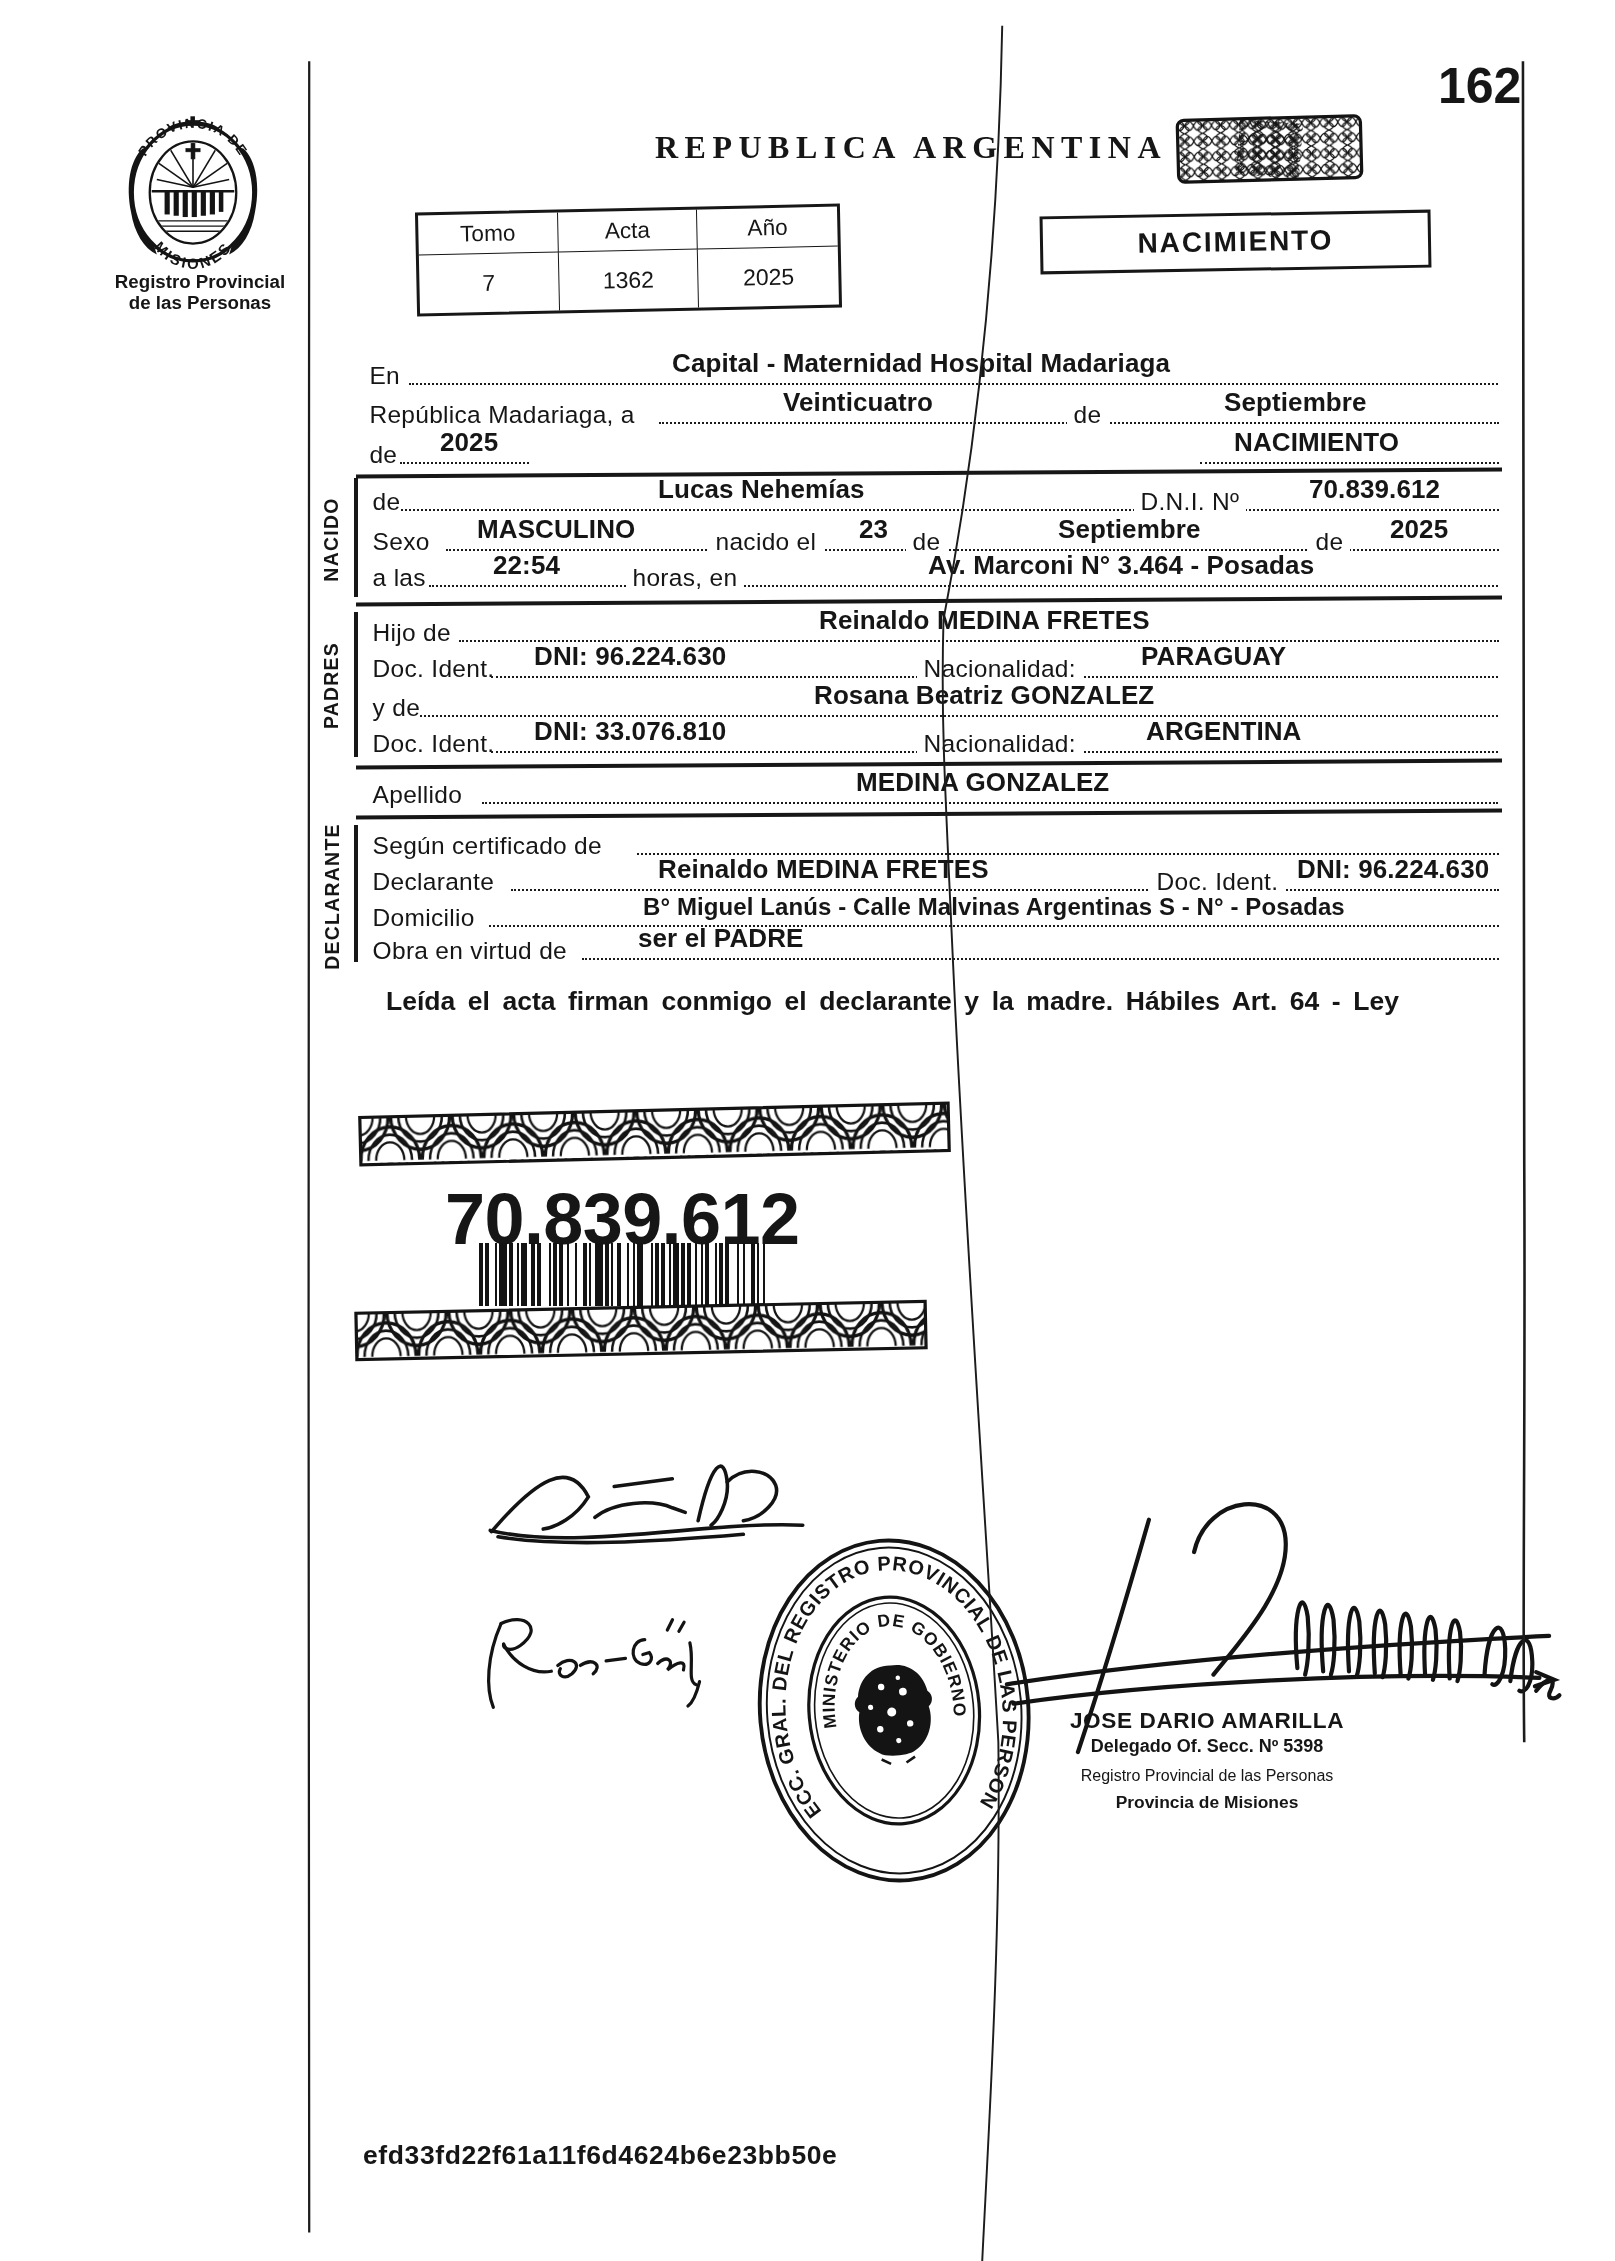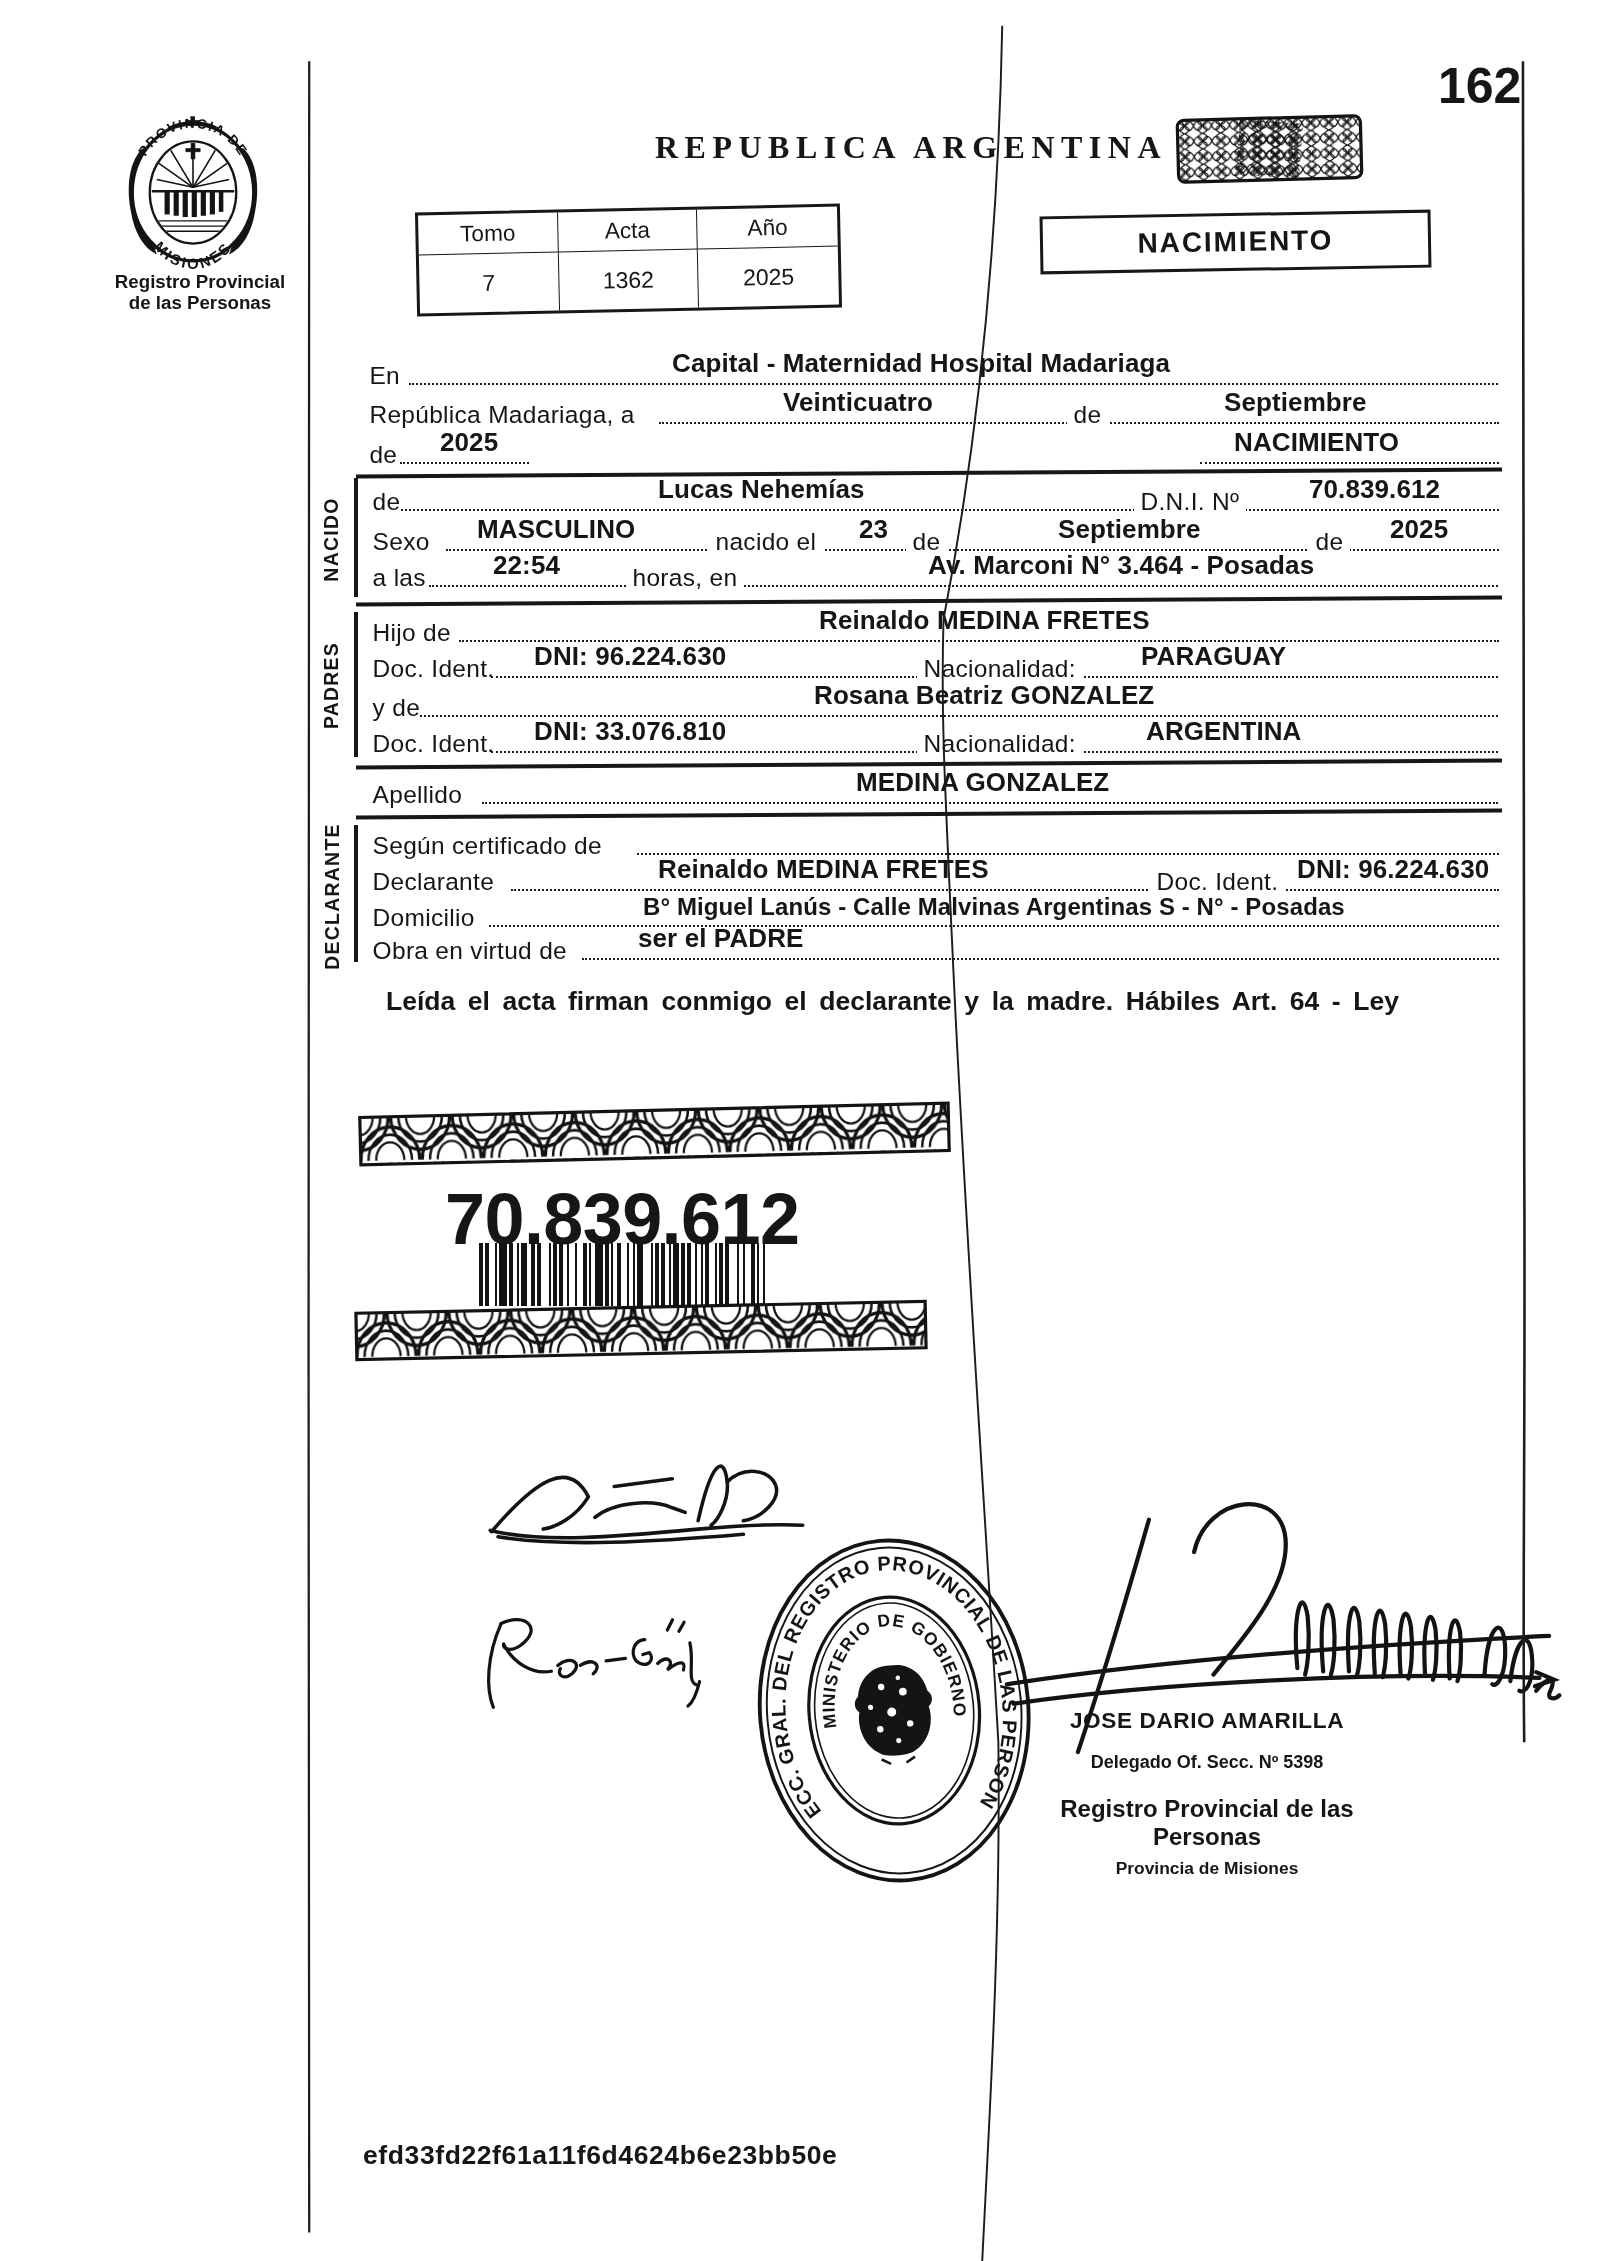--- a/index.html
+++ b/index.html
@@ -32,22 +32,22 @@
   .nacbox{position:absolute;left:1040px;top:213px;width:385px;height:52px;border:3.2px solid #171717;
           transform:rotate(-1deg);display:flex;align-items:center;justify-content:center;
           font-size:28px;font-weight:600;letter-spacing:1.9px;}
   .closing{position:absolute;left:386px;top:983px;width:1094px;font-size:26.5px;font-weight:700;
            line-height:36px;word-spacing:5.2px;}
   .bignum{position:absolute;left:445px;top:1178px;font-size:72px;font-weight:700;letter-spacing:-0.6px;white-space:nowrap;}
   #barcode{position:absolute;left:479px;top:1243px;width:323px;height:63px;}
   #barcode div{position:absolute;top:0;bottom:0;background:#131313;}
   .offblock{position:absolute;left:1052px;top:1708px;width:310px;text-align:center;z-index:5;}
   .offblock .nm{font-size:22.6px;font-weight:700;letter-spacing:0.6px;}
-  .offblock .rl{font-size:18px;font-weight:700;margin-top:18px;}
-  .offblock .og{font-size:24px;font-weight:700;margin-top:22px;}
+  .offblock .rl{font-size:18px;font-weight:700;margin-top:2px;}
+  .offblock .og{font-size:16px;font-weight:400;margin-top:10px;}
   .offblock .pv{font-size:17.4px;font-weight:700;margin-top:6.5px;}
   .hash{position:absolute;left:363px;top:2140px;font-size:26.5px;font-weight:700;letter-spacing:0.6px;}
   svg{overflow:visible;}
   .foldsvg{position:absolute;left:0;top:0;z-index:8;pointer-events:none;}
 </style>
 </head>
 <body>
 
 <div class="pageno">162</div>
 

